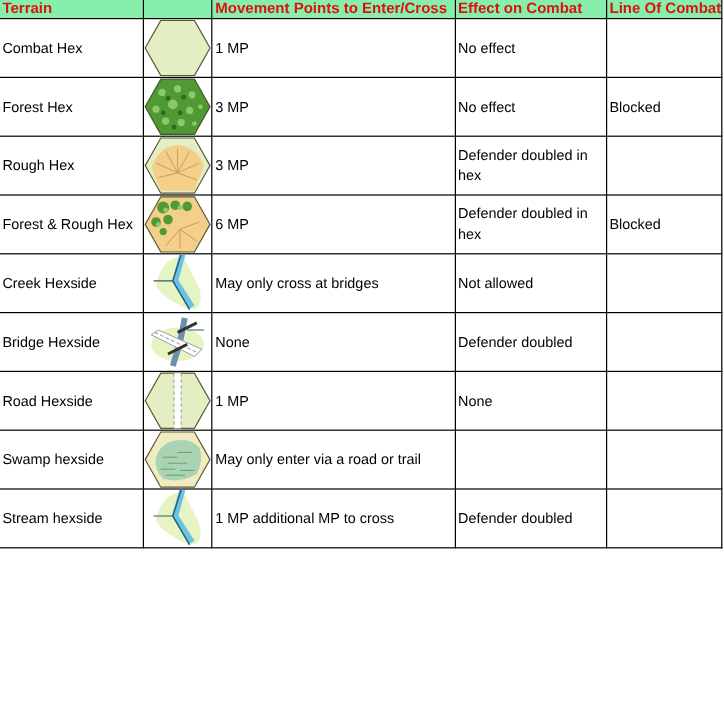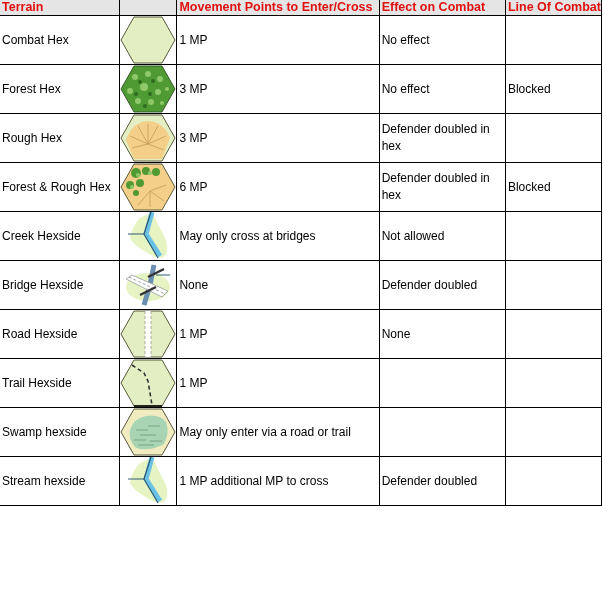--- a/index.html
+++ b/index.html
@@ -1,19 +1,19 @@
 <!DOCTYPE html>
 <html><head>
 <meta charset="utf-8">
 <style>
   html, body { margin:0; padding:0; background:#ffffff; }
   body { width:603px; height:601px; overflow:hidden; position:relative; font-family:"Liberation Sans", sans-serif; }
   table { border-collapse:collapse; table-layout:fixed; position:absolute; left:-1px; top:-1px; }
   td, th { border:1px solid #000; padding:0 0 0 2px; font-size:12px; color:#000; vertical-align:middle; overflow:hidden; white-space:nowrap; }
-  th { background:#e5e5e5; color:#e01010; font-weight:bold; font-size:12.5px; text-align:left; height:15px; line-height:15px; }
+  th { background:#86efac; color:#e01010; font-weight:bold; font-size:12.5px; text-align:left; height:15px; line-height:15px; }
   td { height:48px; }
   td.wrap { white-space:normal; line-height:17px;margin-left:20px; }
   td.icon { padding:0; text-align:center; }
   td.icon svg { display:block; margin:0 auto; }
   col.c1 { width:122px; } col.c2 { width:58px; } col.c3 { width:204px; } col.c4 { width:132px; } col.c5 { width:90px; }
 </style>
 </head>
 <body>
 
 <table>
@@ -174,33 +174,20 @@
             <line x1="25" y1="1" x2="25" y2="47" stroke="#999" stroke-width="0.8" stroke-dasharray="3,2"></line>
             <line x1="31" y1="1" x2="31" y2="47" stroke="#999" stroke-width="0.8" stroke-dasharray="3,2"></line>
           </svg>
         </td>
       <td>1 MP</td>
       <td>None</td>
       <td></td>
     </tr>
 
 
-    <tr>
-      <td>Trail Hexside</td>
-      <td class="icon">
-          <svg width="56" height="48" viewBox="0 0 56 48">
-            <polygon points="14,1 42,1 55,24 42,47 14,47 1,24" fill="#e3efc3" stroke="#5b5a3a" stroke-width="1"></polygon>
-            <path d="M12,6 L24,14 L28,22 L32,46" fill="none" stroke="#333" stroke-width="1.6" stroke-dasharray="4,3"></path>
-            <line x1="14" y1="47" x2="42" y2="47" stroke="#222" stroke-width="2"></line>
-          </svg>
-        </td>
-      <td>1 MP</td>
-      <td></td>
-      <td></td>
-    </tr>
 
     <tr>
       <td>Swamp hexside</td>
       <td class="icon">
           <svg width="56" height="48" viewBox="0 0 56 48">
             <polygon points="14,1 42,1 55,24 42,47 14,47 1,24" fill="#f0ecc0" stroke="#5b5a3a" stroke-width="1"></polygon>
             <path d="M10,22 Q14,10 26,8 Q40,6 46,14 Q50,24 44,36 Q30,44 16,40 Q8,32 10,22 Z" fill="#a8d4b4"></path>
             <g stroke="#6a8a70" stroke-width="0.7">
               <line x1="16" y1="22" x2="28" y2="22"></line>
               <line x1="20" y1="27" x2="36" y2="27"></line>

